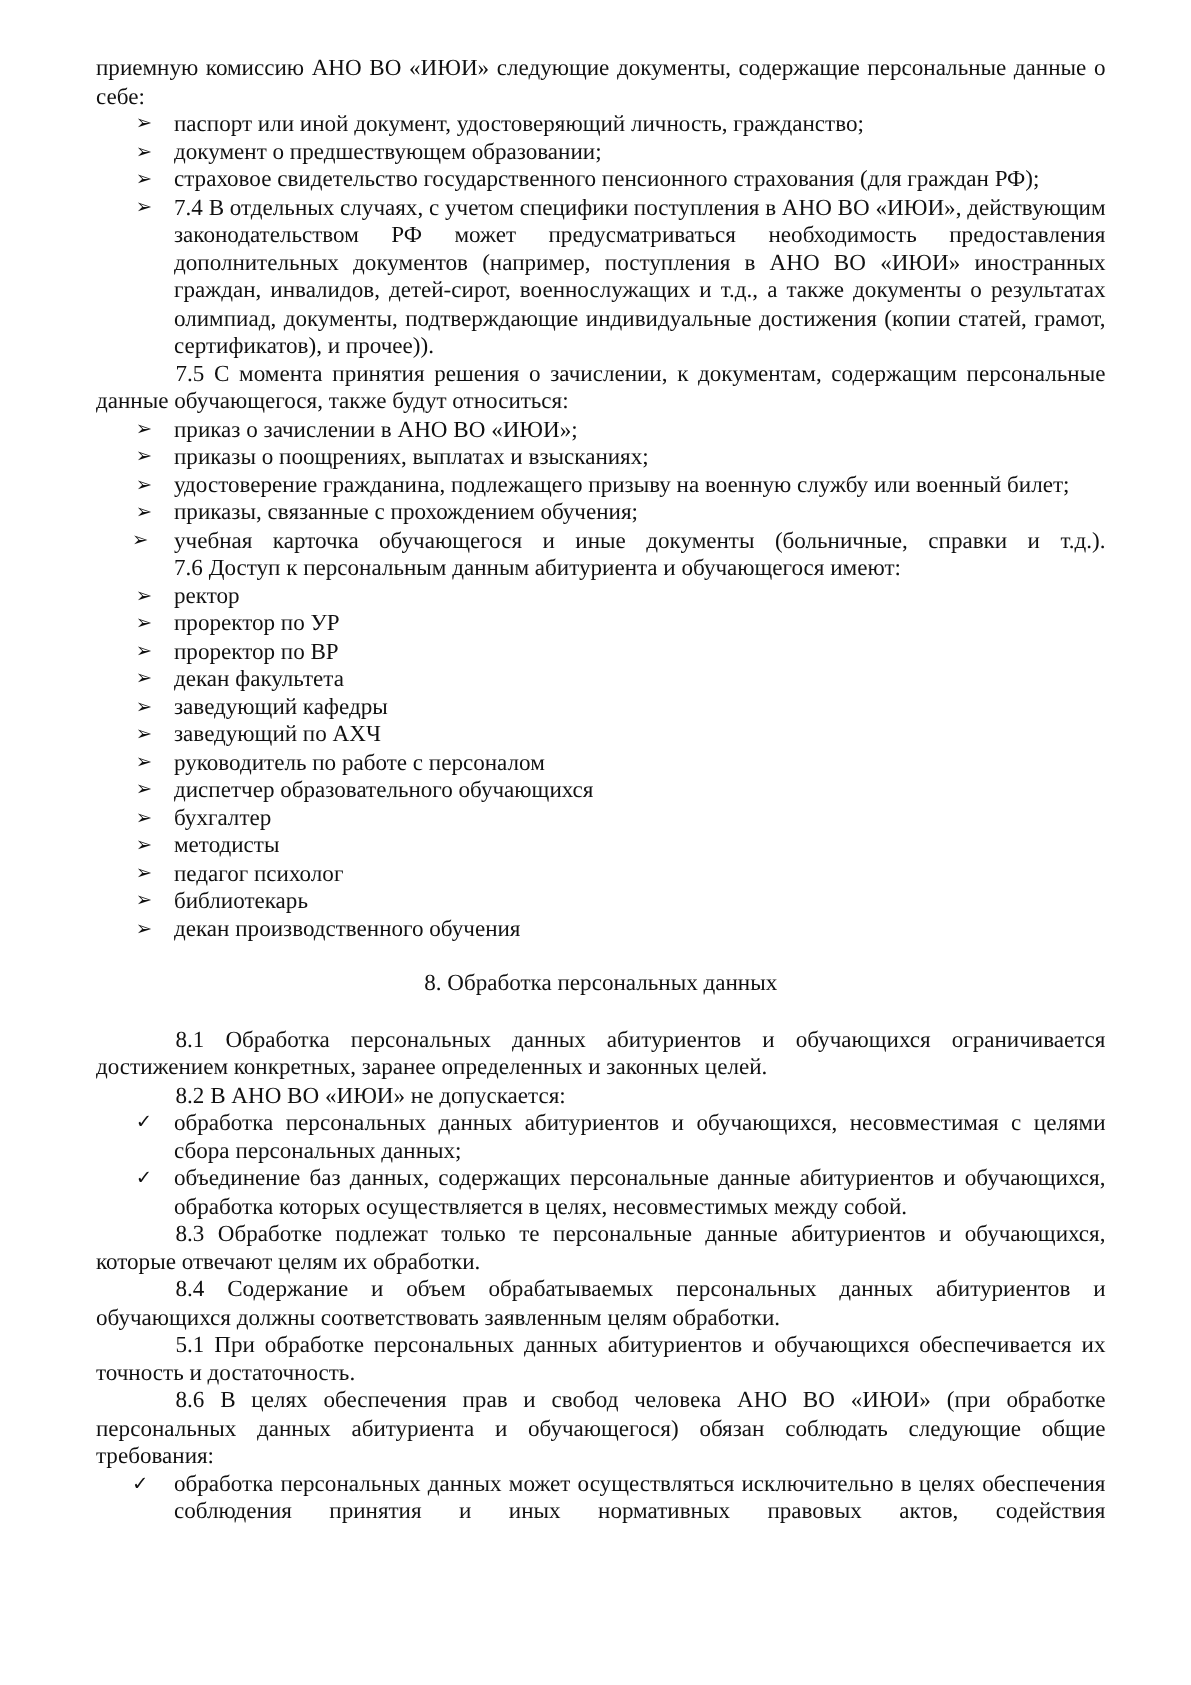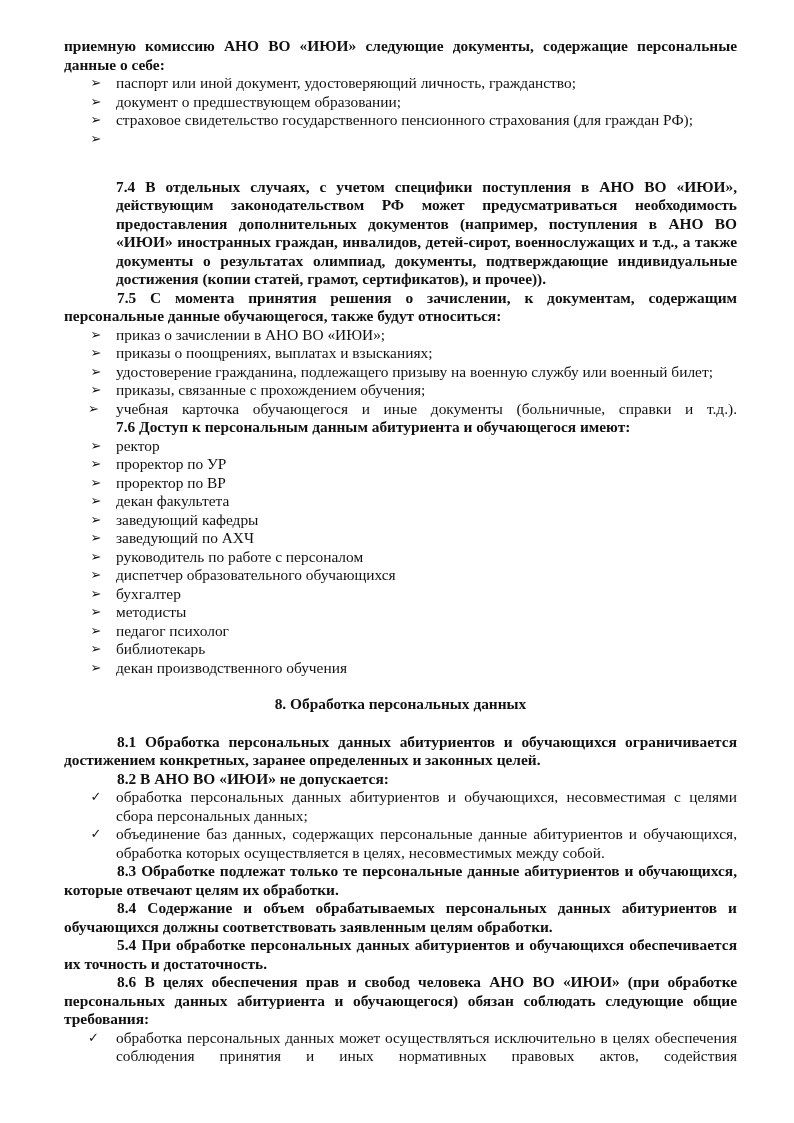--- a/index.html
+++ b/index.html
@@ -2,32 +2,32 @@
 <html><head>
 <meta charset="utf-8">
 <style>
   html, body { margin: 0; padding: 0; background: #ffffff; }
   body { width: 794px; height: 1123px; position: relative; overflow: hidden; }
   .page {
     position: absolute; left: 64px; top: 37px; width: 673px;
     font-family: "Liberation Serif", "DejaVu Serif", serif;
     font-size: 15.4px; line-height: 18.5px; color: #111111;
   }
-  .p { text-align: justify; text-align-last: auto; margin: 0; font-weight: bold; }
+  .p { text-align: justify; text-align-last: auto; margin: 0; }
   .p.indent { text-indent: 53px; }
   .p.last-left { text-align-last: left; }
-  .block-indent { margin-left: 52px; text-align: justify; margin-top: 48px; }
+  .block-indent { margin-left: 52px; text-align: justify; }
   .li { position: relative; padding-left: 52px; text-align: justify; margin: 0; }
   .li .mark {
     position: absolute; left: 24px; top: 0; width: 16px; text-align: center;
     font-family: "DejaVu Sans", sans-serif; font-size: 13px;
   }
   .li.short { text-align: left; }
   .heading {
-    text-align: center; font-weight: bold; margin: 18px 0 19px 0;
+    text-align: center; font-weight: normal; margin: 18px 0 19px 0;
   }
 </style>
 </head>
 <body>
 
 <div class="page">
 
   <p class="p last-left">приемную комиссию АНО ВО «ИЮИ» следующие документы, содержащие персональные данные о себе:</p>
 
   <div>
@@ -72,20 +72,20 @@
   <p class="p indent">8.1 Обработка персональных данных абитуриентов и обучающихся ограничивается достижением конкретных, заранее определенных и законных целей.</p>
   <p class="p indent">8.2 В АНО ВО «ИЮИ» не допускается:</p>
 
   <div>
     <p class="li"><span class="mark">✓</span><span>обработка персональных данных абитуриентов и обучающихся, несовместимая с целями сбора персональных данных;</span></p>
     <p class="li"><span class="mark">✓</span><span>объединение баз данных, содержащих персональные данные абитуриентов и обучающихся, обработка которых осуществляется в целях, несовместимых между собой.</span></p>
   </div>
 
   <p class="p indent">8.3 Обработке подлежат только те персональные данные абитуриентов и обучающихся, которые отвечают целям их обработки.</p>
   <p class="p indent">8.4 Содержание и объем обрабатываемых персональных данных абитуриентов и обучающихся должны соответствовать заявленным целям обработки.</p>
-  <p class="p indent">5.4 При обработке персональных данных абитуриентов и обучающихся обеспечивается их точность и достаточность.</p>
+  <p class="p indent">5.1 При обработке персональных данных абитуриентов и обучающихся обеспечивается их точность и достаточность.</p>
   <p class="p indent">8.6 В целях обеспечения прав и свобод человека АНО ВО «ИЮИ» (при обработке персональных данных абитуриента и обучающегося) обязан соблюдать следующие общие требования:</p>
 
   <div>
     <p class="li" style="text-align-last:justify;"><span class="mark">✓</span><span>обработка персональных данных может осуществляться исключительно в целях обеспечения соблюдения принятия и иных нормативных правовых актов, содействия</span></p>
   </div>
 
 </div>
 
 </body></html>

